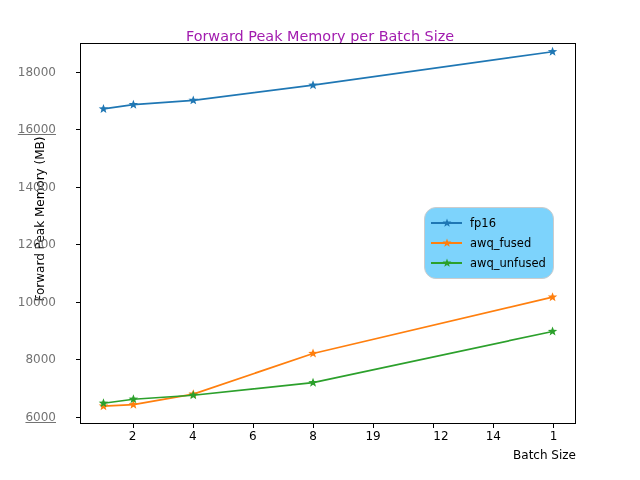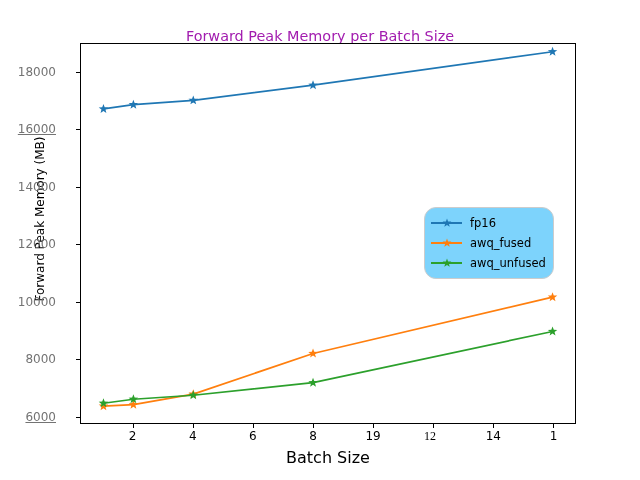--- a/index.html
+++ b/index.html
@@ -58,22 +58,22 @@
     position:absolute;
     top:424px;width:1px;height:4px;
     background:#000;
   }
 
   
   .xlabel{
     position:absolute;
     left:80px;width:496px;
     top:448px;
-    text-align:center;
-    font-size:16px;
+    text-align:right;
+    font-size:12px;
     color:#000;
   }
   .ylabel{
     position:absolute;
     left:-160px;top:212px;
     width:400px;
     text-align:center;
     font-size:12px;
     color:#000;
     transform:rotate(-90deg);
@@ -146,21 +146,21 @@
       <div class="xtick" style="left: 132.606px;">2</div>
       <div class="tickmark-x" style="left: 132.606px;"></div>
       <div class="xtick" style="left: 192.727px;">4</div>
       <div class="tickmark-x" style="left: 192.727px;"></div>
       <div class="xtick" style="left: 252.848px;">6</div>
       <div class="tickmark-x" style="left: 252.848px;"></div>
       <div class="xtick" style="left: 312.97px;">8</div>
       <div class="tickmark-x" style="left: 312.97px;"></div>
       <div class="xtick" style="left: 373.091px;">19</div>
       <div class="tickmark-x" style="left: 373.091px;"></div>
-      <div class="xtick" style="left: 430px; font-family: Liberation Serif, serif;">12</div>
+      <div class="xtick" style="left: 441px;">12</div>
       <div class="tickmark-x" style="left: 433.212px;"></div>
       <div class="xtick" style="left: 493.333px;">14</div>
       <div class="tickmark-x" style="left: 493.333px;"></div>
       <div class="xtick" style="left: 553.455px;">1</div>
       <div class="tickmark-x" style="left: 553.455px;"></div>
     </div>
 
   <div class="plot-area">
     <svg class="plot-svg" id="plot-svg" viewBox="0 0 496 381" preserveAspectRatio="none">
         <polyline points="22.55,65.27 52.61,60.96 112.73,56.65 232.97,41.41 473.45,7.76" fill="none" stroke="#1f77b4" stroke-width="1.7" stroke-linejoin="round"></polyline>

